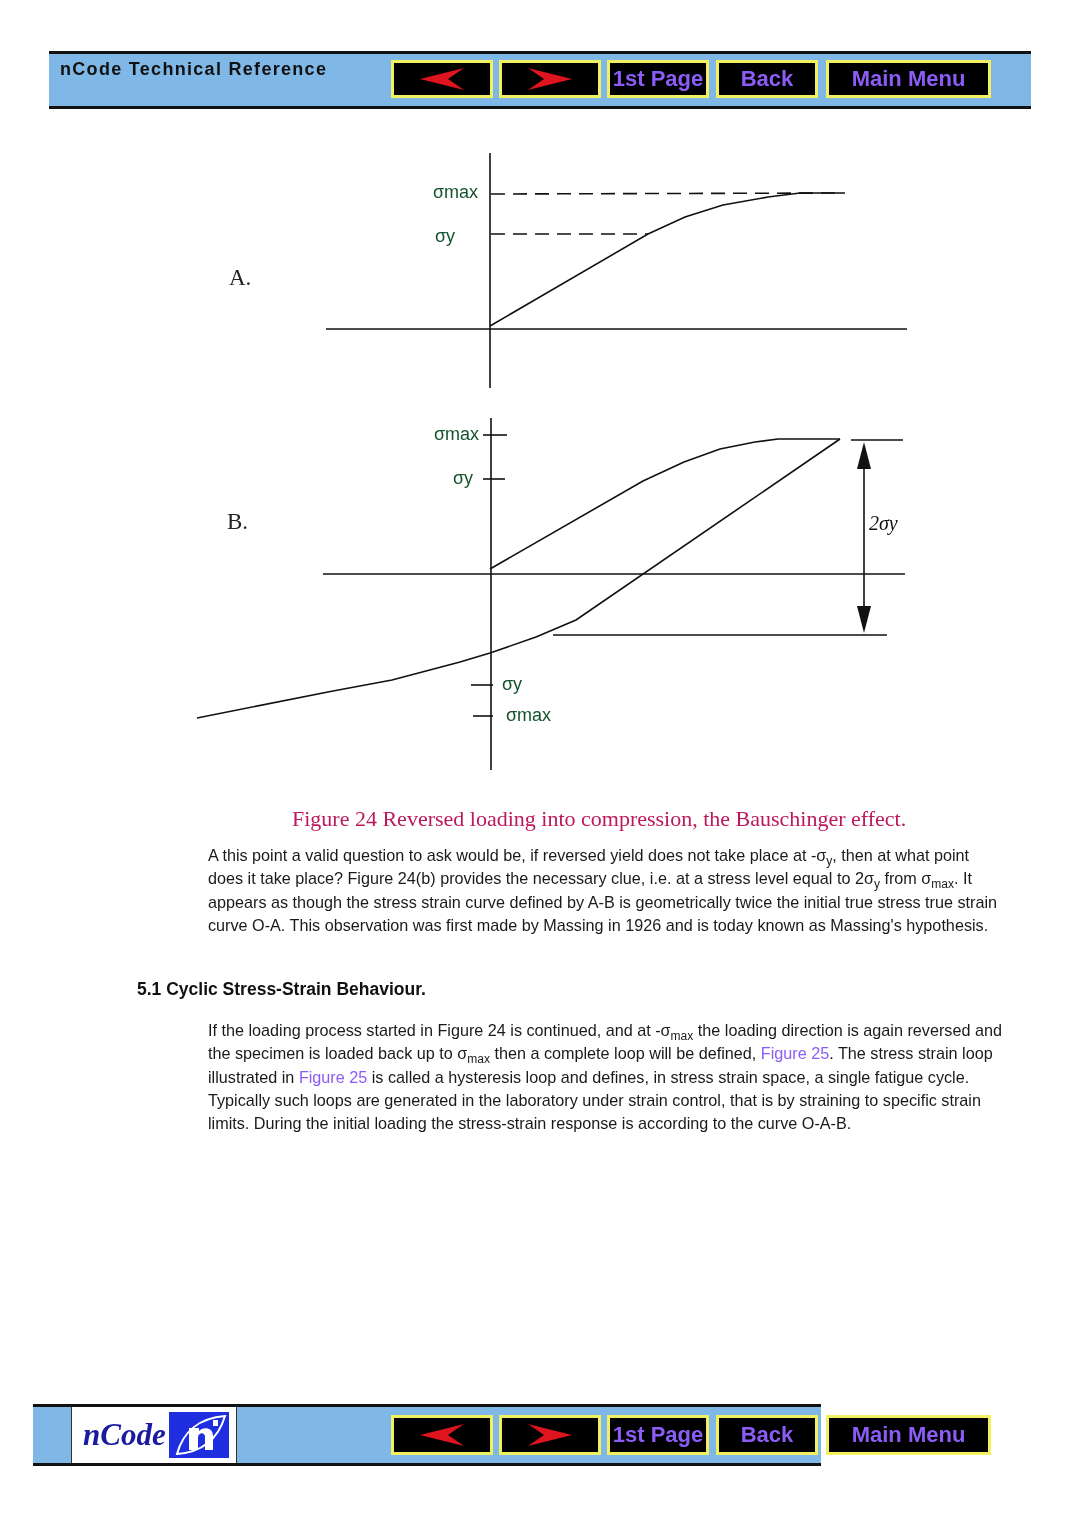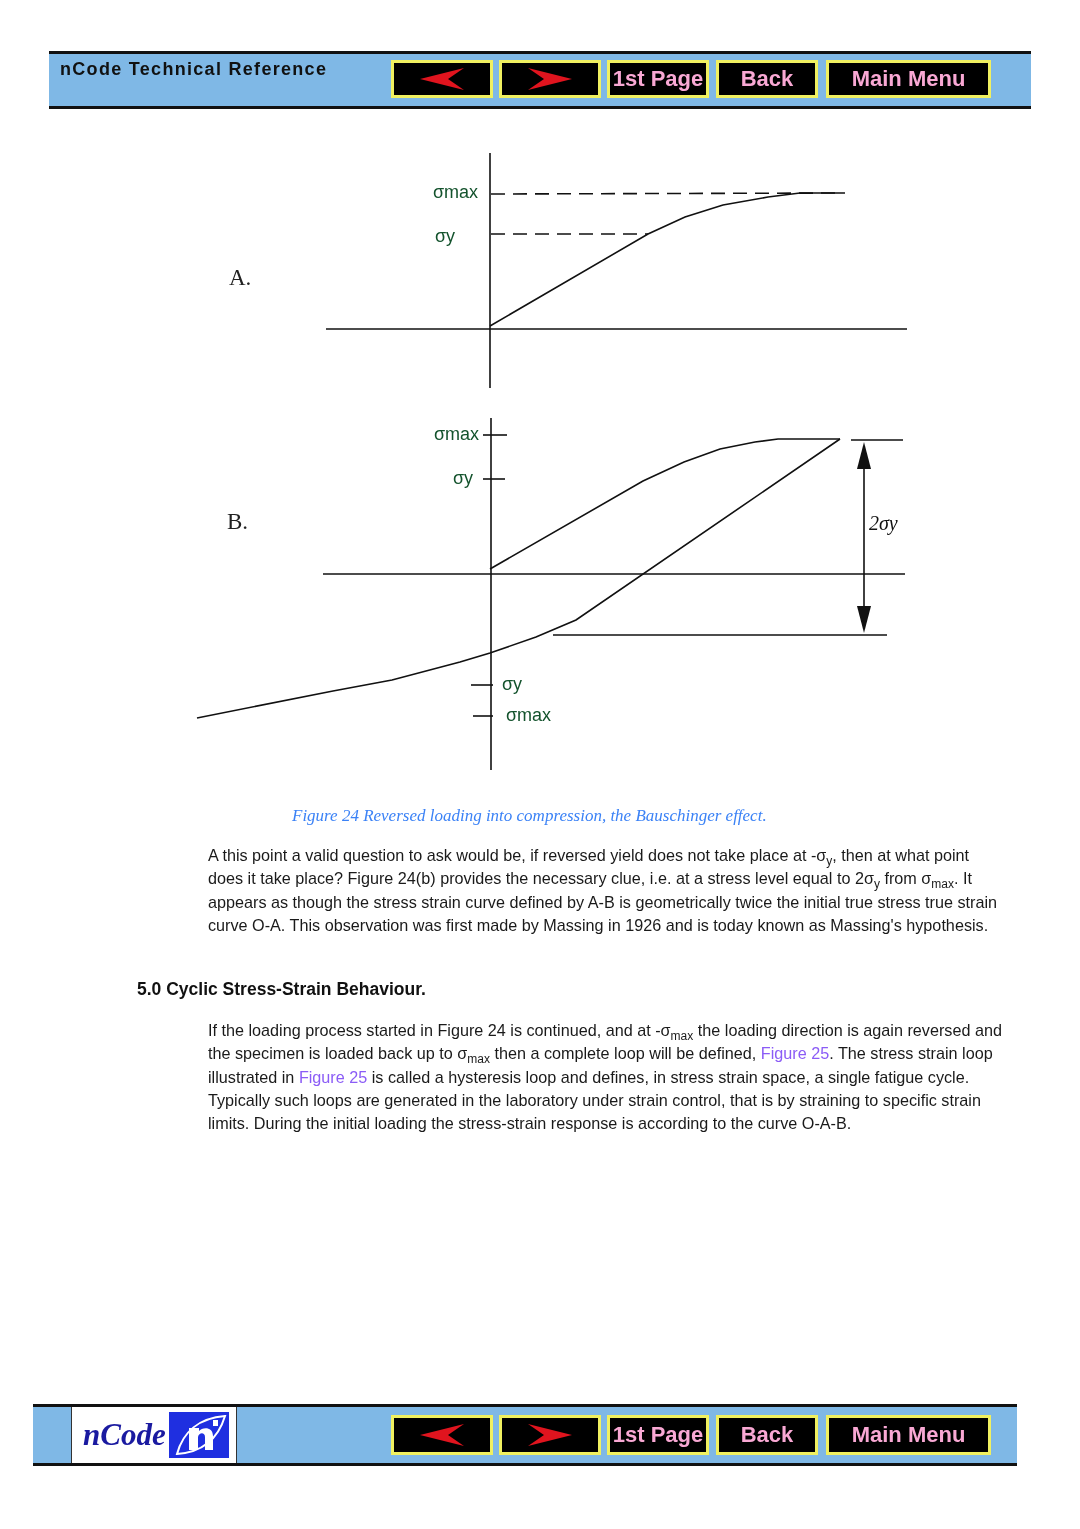--- a/index.html
+++ b/index.html
@@ -1,38 +1,38 @@
 <!DOCTYPE html>
 <html><head>
 <meta charset="utf-8">
 <style>
   html, body { margin: 0; padding: 0; background: #ffffff; }
   body { width: 1080px; height: 1529px; position: relative; overflow: hidden; font-family: "Liberation Sans", sans-serif; color: #111; }
 
   
   .navbar { position: absolute; left: 49px; width: 982px; height: 52px; background: #7fb8e6; border-top: 3px solid #111; border-bottom: 3px solid #111; box-sizing: content-box; }
   .navbar.top { top: 51px; text-align: center; }
-  .navbar.bottom { top: 1404px; left: 33px; width: 984px; height: 56px; }
+  .navbar.bottom { top: 1404px; left: 33px; width: 788px; height: 56px; }
   .nav-title { position: absolute; left: 11px; top: 3px; font-weight: bold; font-size: 18px; line-height: 25px; letter-spacing: 1.3px; color: #111; }
   .nav-title .l2 { letter-spacing: 0.8px; }
-  .nav-btn { position: absolute; top: 6px; height: 38px; background: #000; border: 3px solid #f0f060; box-sizing: border-box; display: flex; align-items: center; justify-content: center; color: #f9a8d4; font-weight: bold; font-size: 22px; cursor: pointer; }
+  .nav-btn { position: absolute; top: 6px; height: 38px; background: #000; border: 3px solid #f0f060; box-sizing: border-box; display: flex; align-items: center; justify-content: center; color: #8b5cf6; font-weight: bold; font-size: 22px; cursor: pointer; }
   .navbar.bottom .nav-btn { top: 8px; height: 40px; }
   .nav-btn svg { display: block; }
 
   .logo-box { position: absolute; left: 38px; top: 0; width: 164px; height: 56px; background: #fff; border-left: 1px solid #333; border-right: 1px solid #333; display: flex; align-items: center; }
   .logo-text { font-family: "Liberation Serif", serif; font-style: italic; font-weight: bold; font-size: 31px; color: #1a1aa0; margin-left: 11px; }
   .logo-mark { width: 60px; height: 46px; background: #1f2fe0; margin-left: 3px; position: relative; }
 
   
   .figure { position: absolute; left: 0; top: 0; width: 1080px; height: 800px; }
   .fig-label { position: absolute; font-family: "Liberation Serif", serif; font-size: 23px; color: #222; }
   .sig { position: absolute; font-family: "Liberation Sans", sans-serif; font-size: 18px; color: #14532d; }
   .sig-it { position: absolute; font-family: "Liberation Serif", serif; font-style: italic; font-size: 20px; color: #111; text-align: right; }
 
-  .caption { position: absolute; left: 292px; top: 806px; font-family: "Liberation Serif", serif; font-style: italic; font-size: 17px; color: #3b82f6; }
+  .caption { position: absolute; left: 292px; top: 806px; font-family: "Liberation Serif", serif; font-size: 22px; color: #be185d; }
 
   .para { position: absolute; left: 208px; width: 800px; font-size: 16.2px; line-height: 23.3px; color: #1a1a1a; }
   .para sub { font-size: 12px; line-height: 0; vertical-align: -4px; }
   .para .link { color: #8b5cf6; cursor: pointer; }
   .section-head { position: absolute; left: 137px; top: 979px; font-weight: bold; font-size: 17.5px; color: #111; }
 </style>
 </head>
 <body>
 
 <div class="navbar top">
@@ -97,21 +97,21 @@
   <div class="sig" style="left:453px;top:468px;">σy</div>
   <div class="sig" style="left:502px;top:674px;">σy</div>
   <div class="sig" style="left:506px;top:705px;">σmax</div>
   <div class="sig-it" style="left:869px;top:512px;">2σy</div>
 </div>
 
 <div class="caption">Figure 24  Reversed loading into compression, the Bauschinger effect.</div>
 
 <p class="para" style="top:844px;margin:0;"><span>A this point a valid question to ask would be, if reversed yield does not take place at -σ</span><sub>y</sub><span>, then at what point does it take place? Figure 24(b) provides the necessary clue, i.e. at a stress level equal to 2σ</span><sub>y</sub><span> from σ</span><sub>max</sub><span>. It appears as though the stress strain curve defined by A-B is geometrically twice the initial true stress true strain curve O-A. This observation was first made by Massing in 1926 and is today known as Massing's hypothesis.</span></p>
 
-<div class="section-head">5.0 Cyclic Stress-Strain Behaviour.</div>
+<div class="section-head">5.1 Cyclic Stress-Strain Behaviour.</div>
 
 <p class="para" style="top:1019px;margin:0;"><span>If the loading process started in Figure 24 is continued, and at -σ</span><sub>max</sub><span> the loading direction is again reversed and the specimen is loaded back up to σ</span><sub>max</sub><span> then a complete loop will be defined, </span><span class="link">Figure 25</span><span>. The stress strain loop illustrated in </span><span class="link">Figure 25</span><span> is called a hysteresis loop and defines, in stress strain space, a single fatigue cycle. Typically such loops are generated in the laboratory under strain control, that is by straining to specific strain limits. During the initial loading the stress-strain response is according to the curve O-A-B.</span></p>
 
 <div class="navbar bottom">
   <div class="logo-box">
     <span class="logo-text">nCode</span>
     <div class="logo-mark">
       <svg width="60" height="46" viewBox="0 0 60 46">
         <path d="M8,42 C14,20 30,6 56,4 C50,24 36,40 8,42 Z" fill="none" stroke="#fff" stroke-width="2"></path>
         <path d="M20,38 L20,16 L30,16 L30,19 C33,15 44,14 44,24 L44,38 L36,38 L36,25 C36,20 30,20 29,25 L29,38 Z" fill="#fff"></path>

